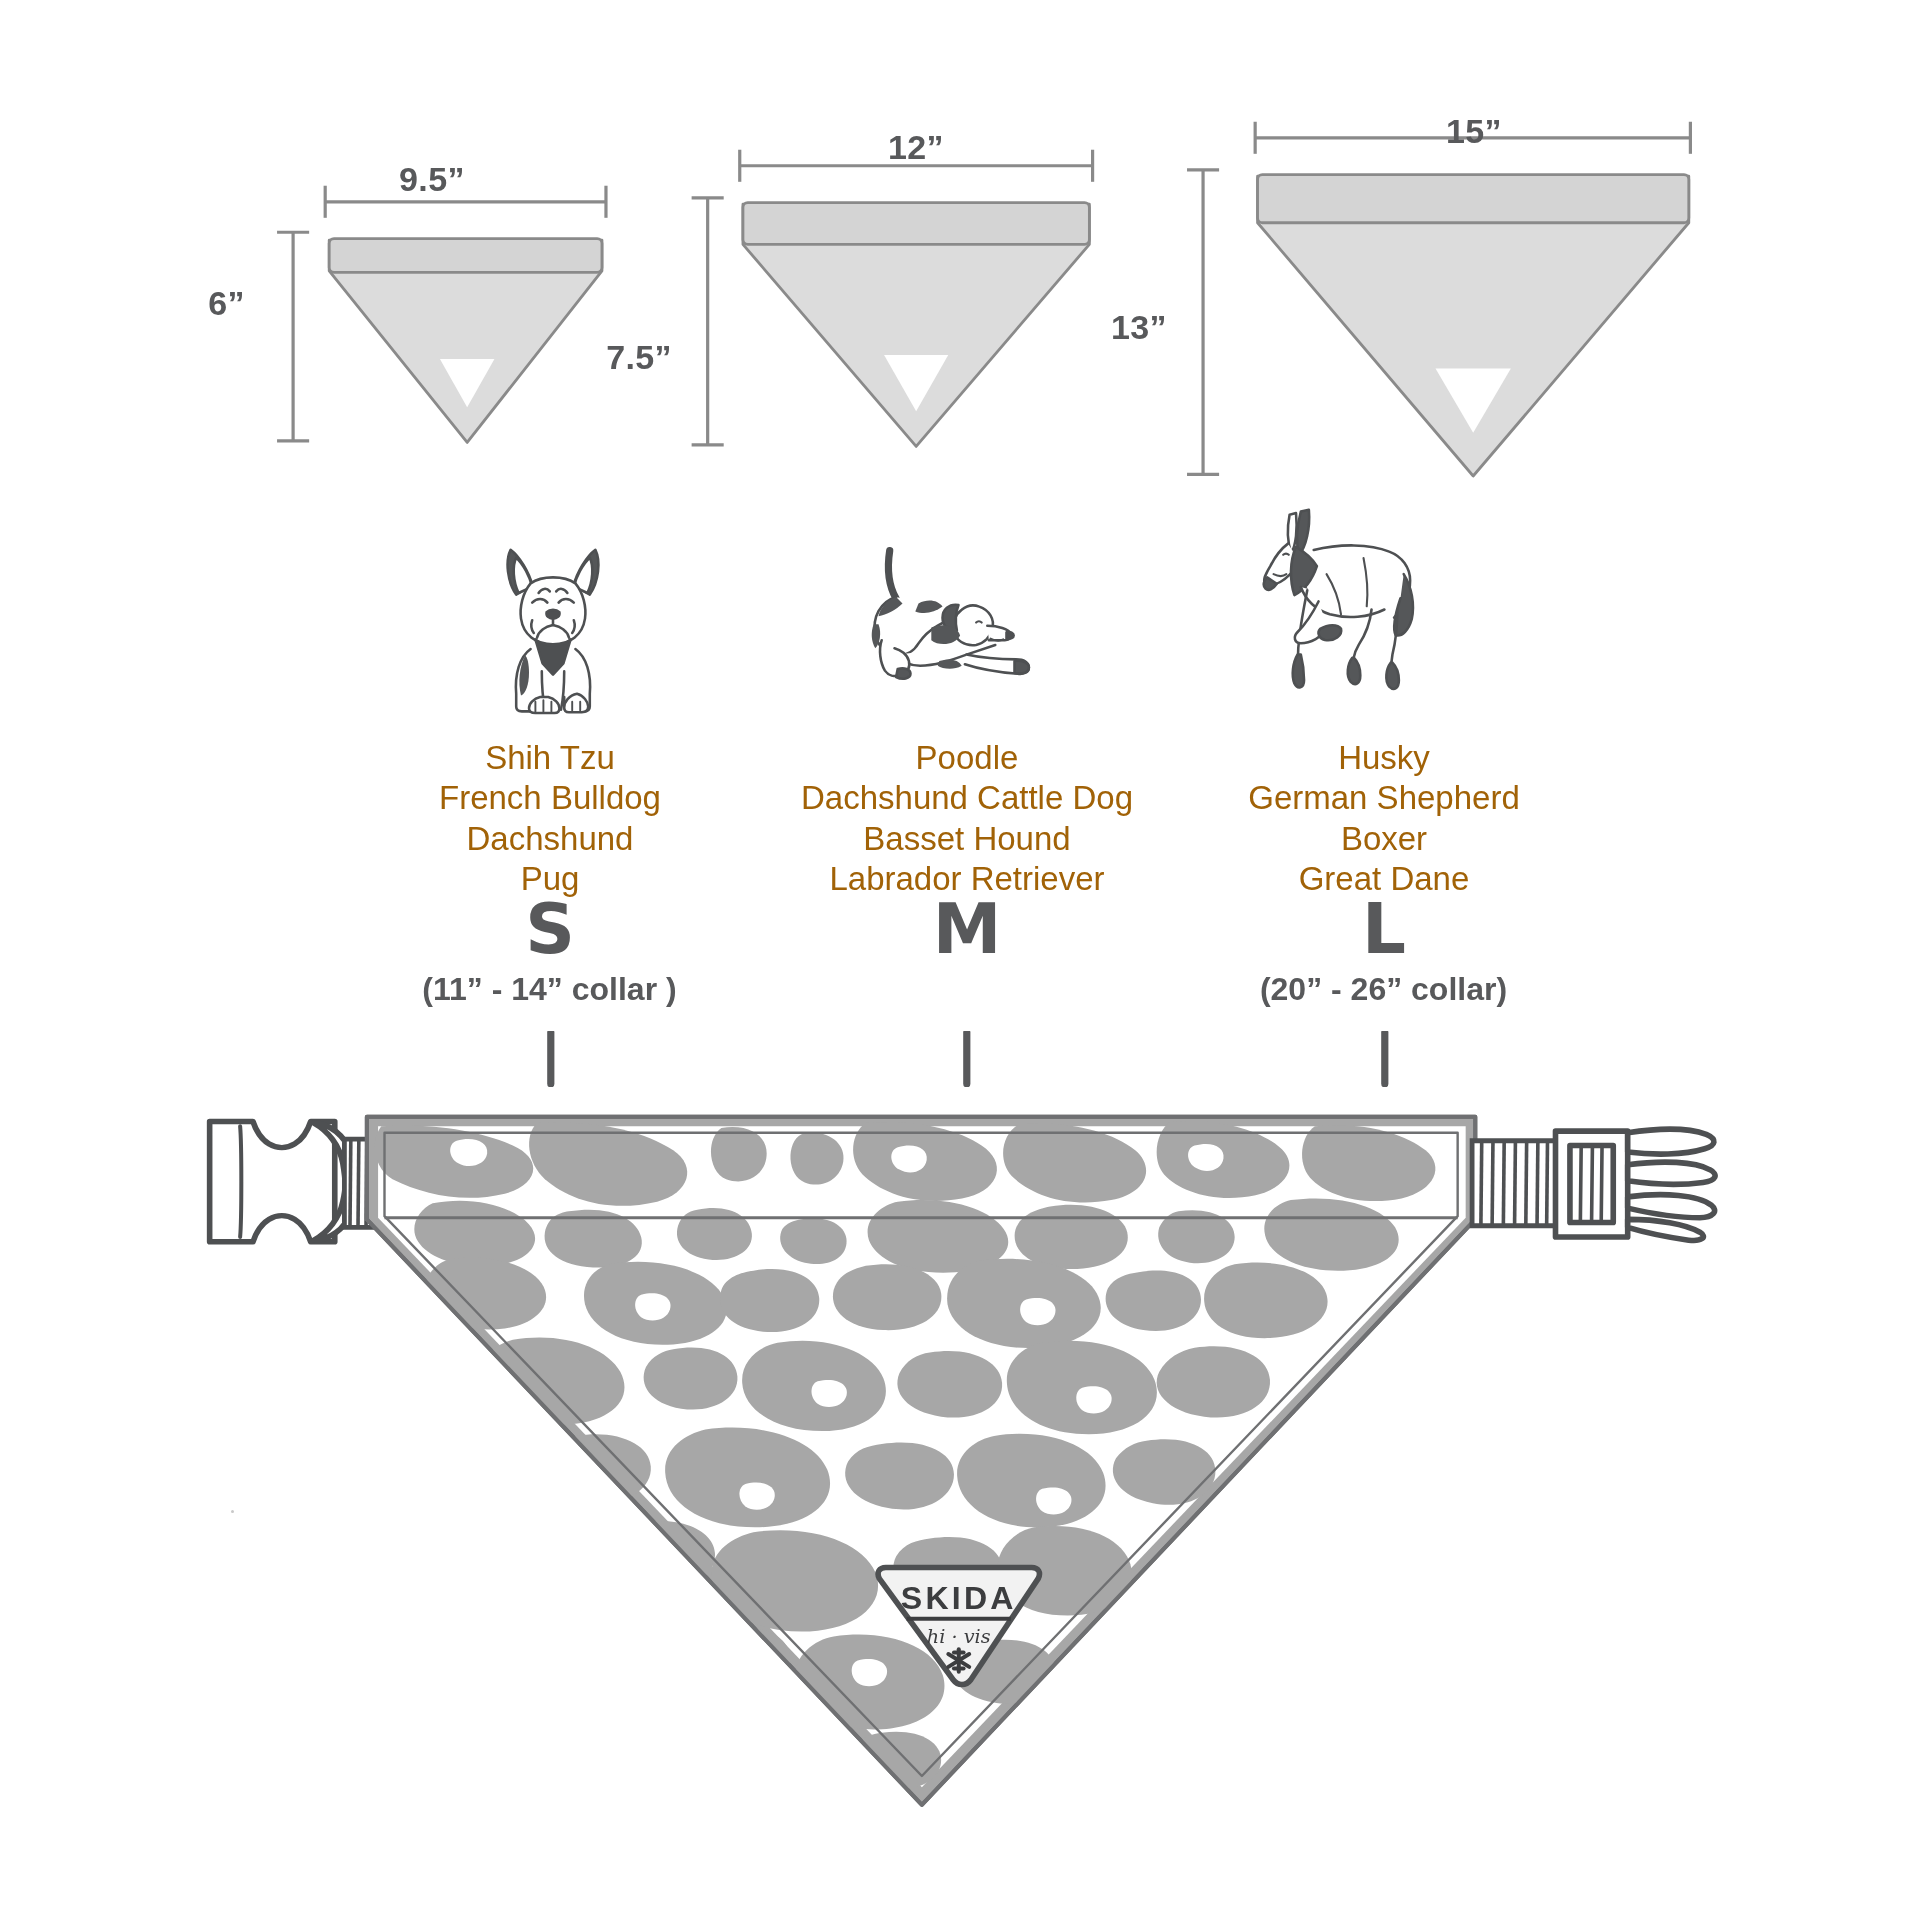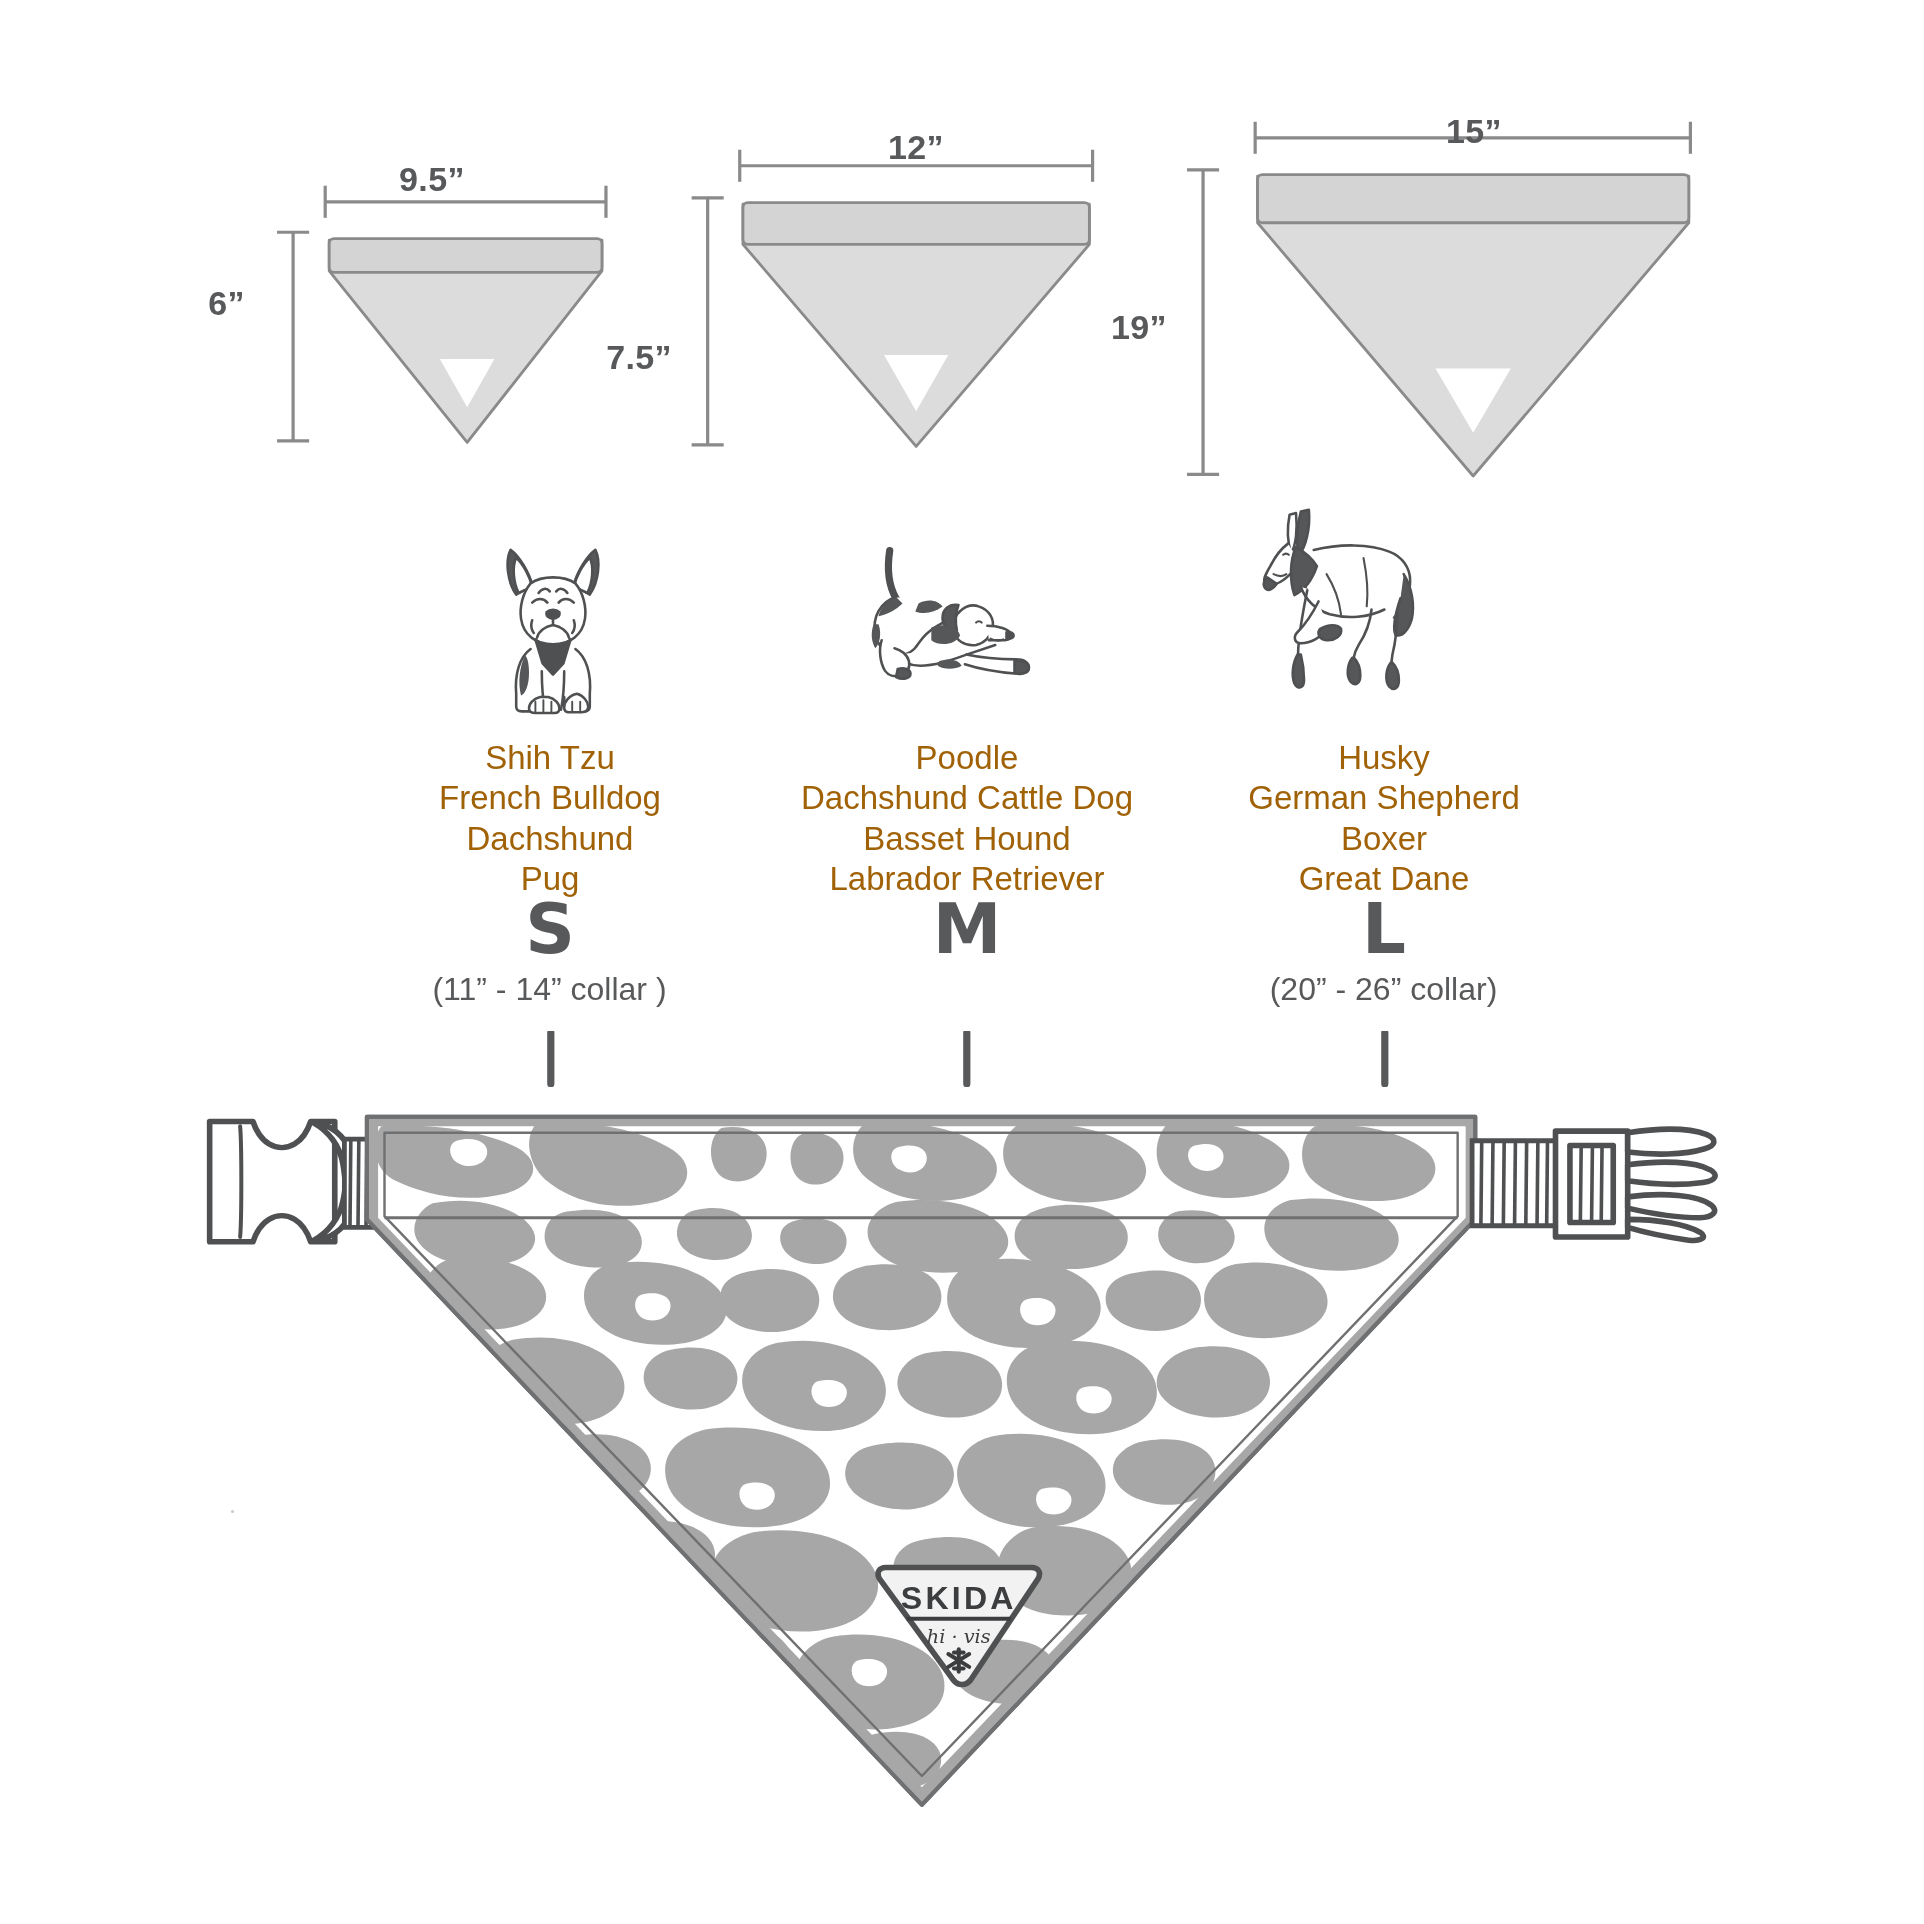--- a/index.html
+++ b/index.html
@@ -43,21 +43,21 @@
     text-align:center;
     font-size:69px;
     font-weight:600;
     color:#58595b;
     font-family:"DejaVu Sans",sans-serif;
   }
   .collarrange{
     position:absolute;
     text-align:center;
     font-size:32px;
-    font-weight:400;
+    font-weight:700;
     color:#58595b;
     white-space:nowrap;
   }
   svg{display:block;}
   .dot{position:absolute;width:3.2px;height:3.2px;background:#c9c9c9;border-radius:50%;}
 </style>
 </head>
 <body>
 
 <div class="stage">
@@ -112,21 +112,21 @@
     <g stroke="#8a8a8a" stroke-width="4" fill="none">
       <line x1="20" y1="92" x2="60" y2="92"></line>
       <line x1="40" y1="92" x2="40" y2="472"></line>
       <line x1="20" y1="472" x2="60" y2="472"></line>
     </g>
     <path d="M 108 100 L 646 100 L 646 158 L 377 474 L 108 158 Z" fill="#dcdcdc" stroke="#8a8a8a" stroke-width="3.5" stroke-linejoin="round"></path>
     <rect x="108" y="98" width="538" height="60" rx="6" fill="#d4d4d4" stroke="#8a8a8a" stroke-width="3.5"></rect>
     <path d="M 330 340 L 424 340 L 377 420 Z" fill="#ffffff" stroke="none" stroke-linejoin="round"></path>
   </svg>
   <div class="dimlabel" style="left:1474px;top:112px;transform:translateX(-50%);">15”</div>
-  <div class="dimlabel" style="left:1167px;top:327px;transform:translate(-100%,-50%);">19”</div>
+  <div class="dimlabel" style="left:1167px;top:327px;transform:translate(-100%,-50%);">13”</div>
 
   <svg class="abs" style="left:481px;top:537px;" width="144" height="184" viewBox="0 0 180 230">
     <g fill="none" stroke="#4e5052" stroke-width="3.2" stroke-linejoin="round" stroke-linecap="round">
 
       <path d="M44 72 C33 56 30 30 37 16 C48 24 60 44 64 60 Z" fill="#555759" stroke="#4e5052"></path>
       <path d="M136 72 C147 56 150 30 143 16 C132 24 120 44 116 60 Z" fill="#555759" stroke="#4e5052"></path>
       <path d="M47 70 C40 56 39 36 44 26 C53 34 61 50 64 62 Z" fill="#ffffff"></path>
       <path d="M133 70 C140 56 141 36 136 26 C127 34 119 50 116 62 Z" fill="#ffffff"></path>
 
       <path d="M62 58 C52 70 48 88 50 102 C53 122 68 134 90 134 C112 134 127 122 130 102 C132 88 128 70 118 58 C104 48 76 48 62 58 Z" fill="#ffffff"></path>

